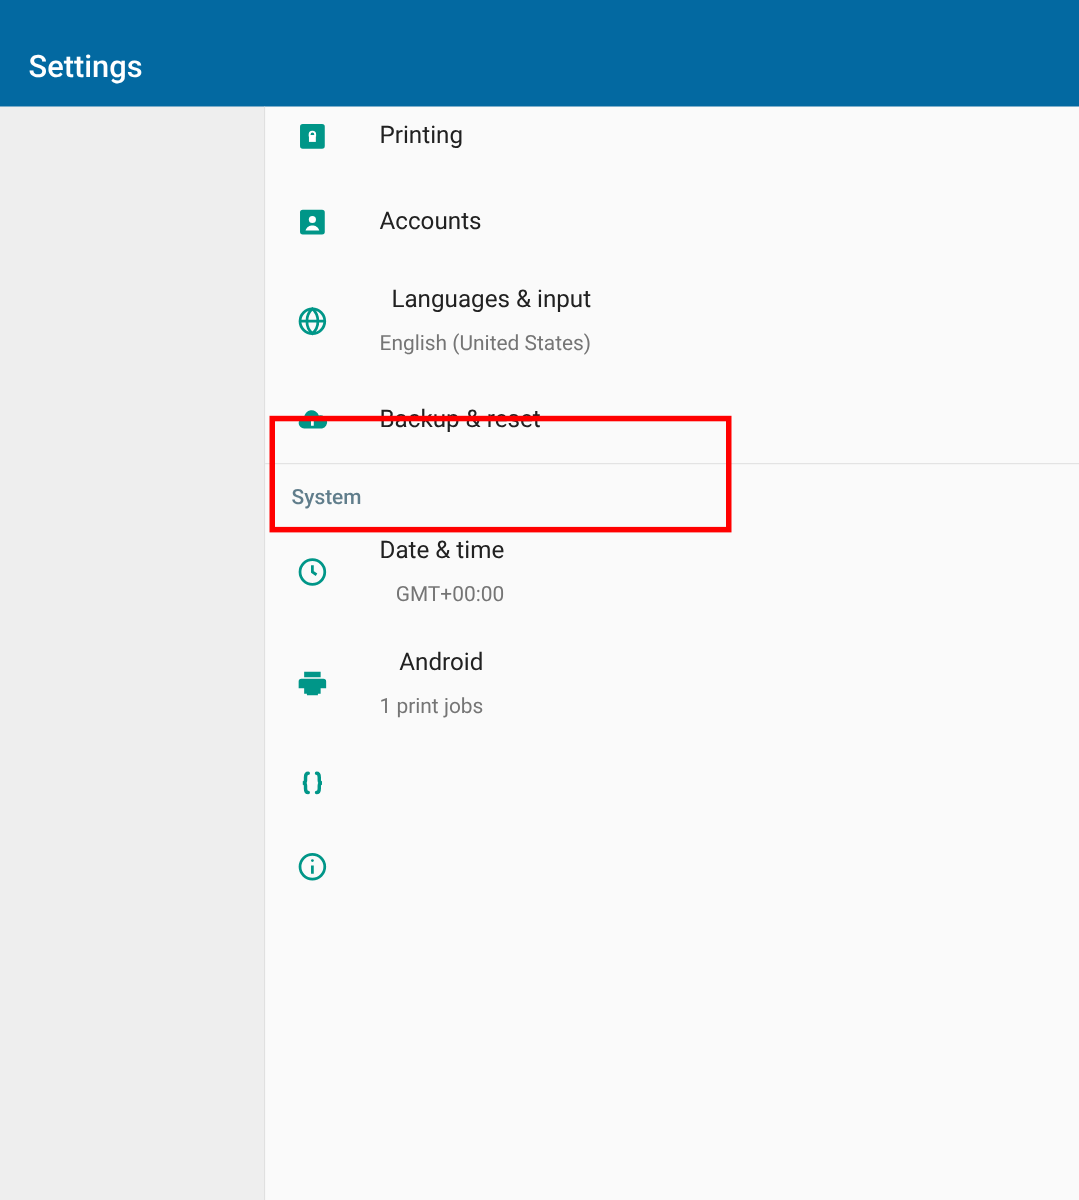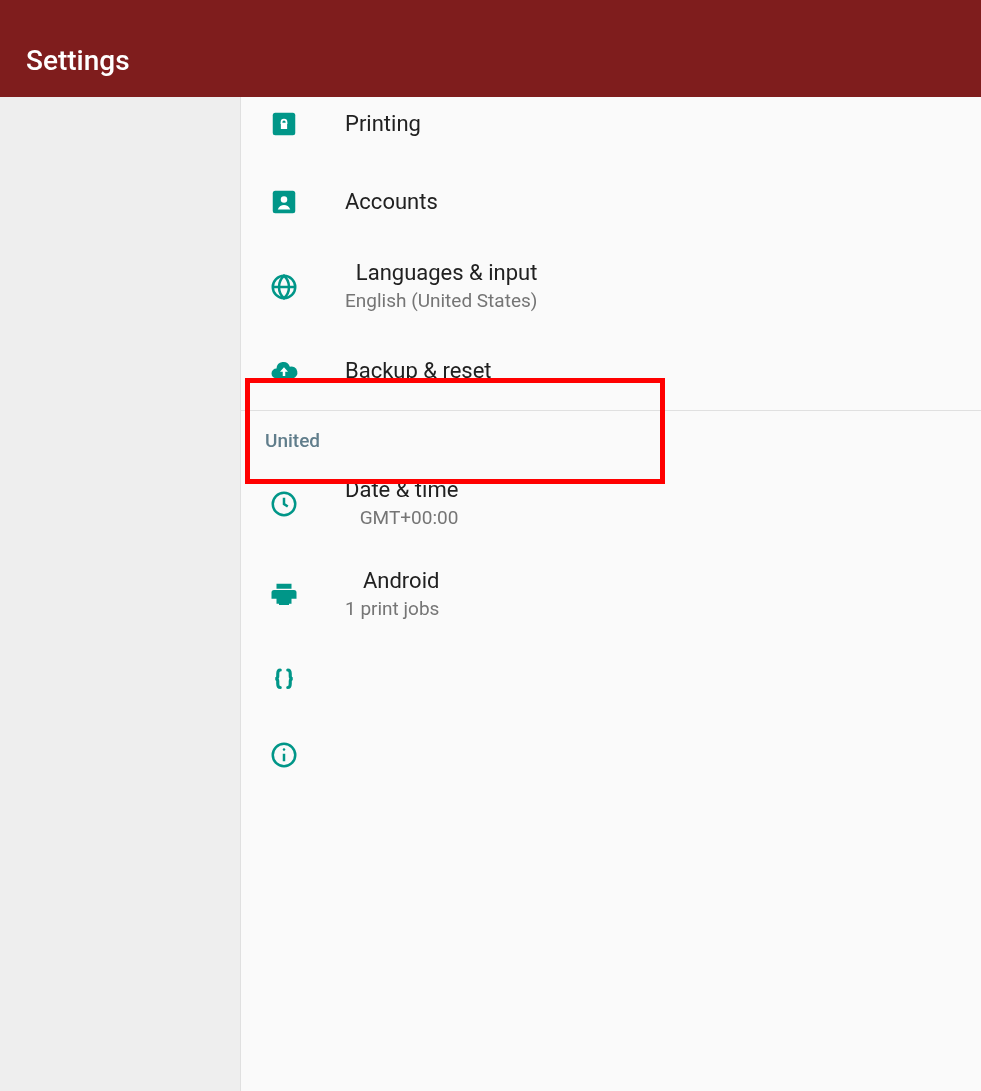--- a/index.html
+++ b/index.html
@@ -4,21 +4,21 @@
 <style>
   * { box-sizing: border-box; }
   html, body {
     margin: 0; padding: 0;
     width: 981px; height: 1091px;
     font-family: Roboto, "Helvetica Neue", Arial, sans-serif;
     background: #eeeeee;
     overflow: hidden;
   }
   .header {
-    background: #7f1d1d;
+    background: #0369a1;
     height: 97px;
     display: flex;
     align-items: flex-end;
     padding: 0 0 20px 26px;
   }
   .header-title {
     color: #ffffff;
     font-size: 28px;
     font-weight: 500;
   }
@@ -61,21 +61,21 @@
   .text-slot { display: flex; flex-direction: column; }
   .item-title {
     color: #212121;
     font-size: 22px;
     line-height: 1.3;
   }
   .item-sub {
     color: #757575;
     font-size: 19px;
     line-height: 1.4;
-    margin-top: 0;
+    margin-top: 11px;
   }
   .section-header {
     color: #607d8b;
     font-size: 19px;
     font-weight: 500;
     padding: 18px 24px 6px 24px;
   }
   .divider {
     height: 1px;
     background: #e0e0e0;
@@ -152,21 +152,21 @@
             <path fill="#fff" d="M12 9l-3.2 3.6h2.2V16h2v-3.4h2.2z"></path>
           </svg>
       </div>
       <div class="text-slot">
         <span class="item-title">Backup &amp; reset</span>
       </div>
     </div>
 
     <div class="divider"></div>
 
-    <div class="section-header">United</div>
+    <div class="section-header">System</div>
 
     <div class="setting-item with-sub">
       <div class="icon-slot">
         <svg viewBox="0 0 24 24" fill="none" stroke="#009688" stroke-width="2">
             <circle cx="12" cy="12" r="9"></circle>
             <path d="M12 7v5l3 2"></path>
           </svg>
       </div>
       <div class="text-slot">
         <span class="item-title">Date &amp; time</span>

